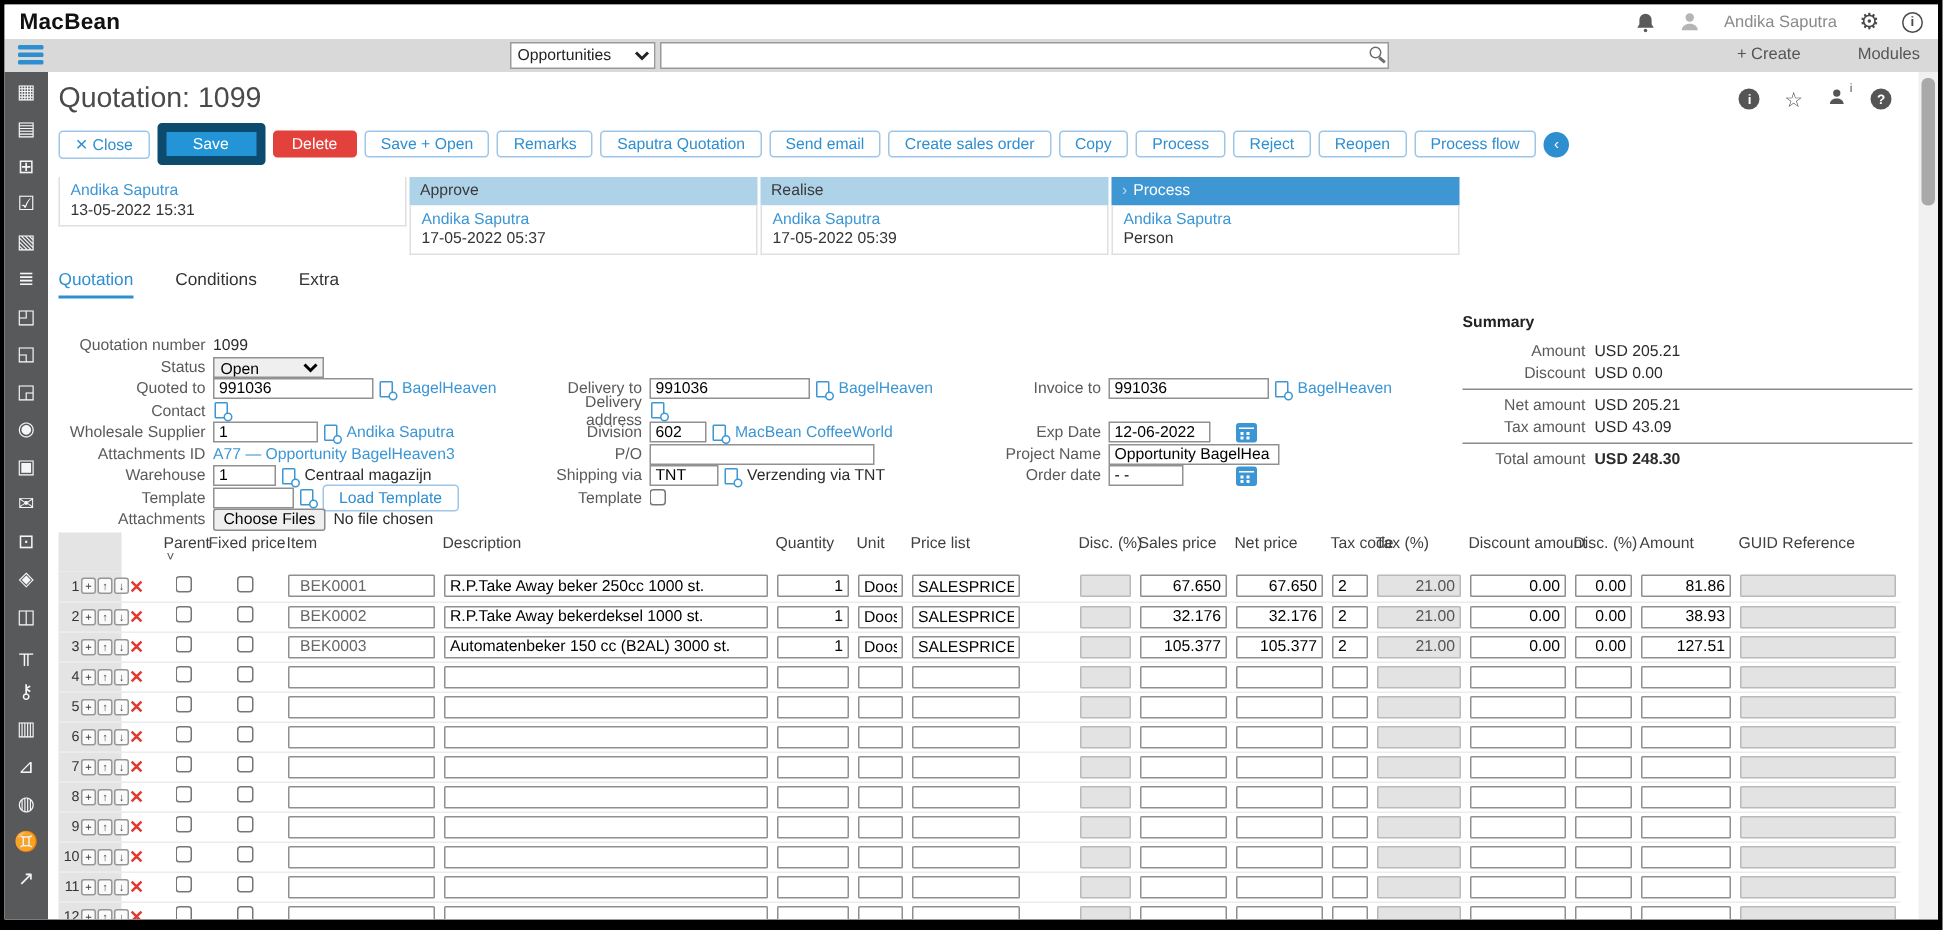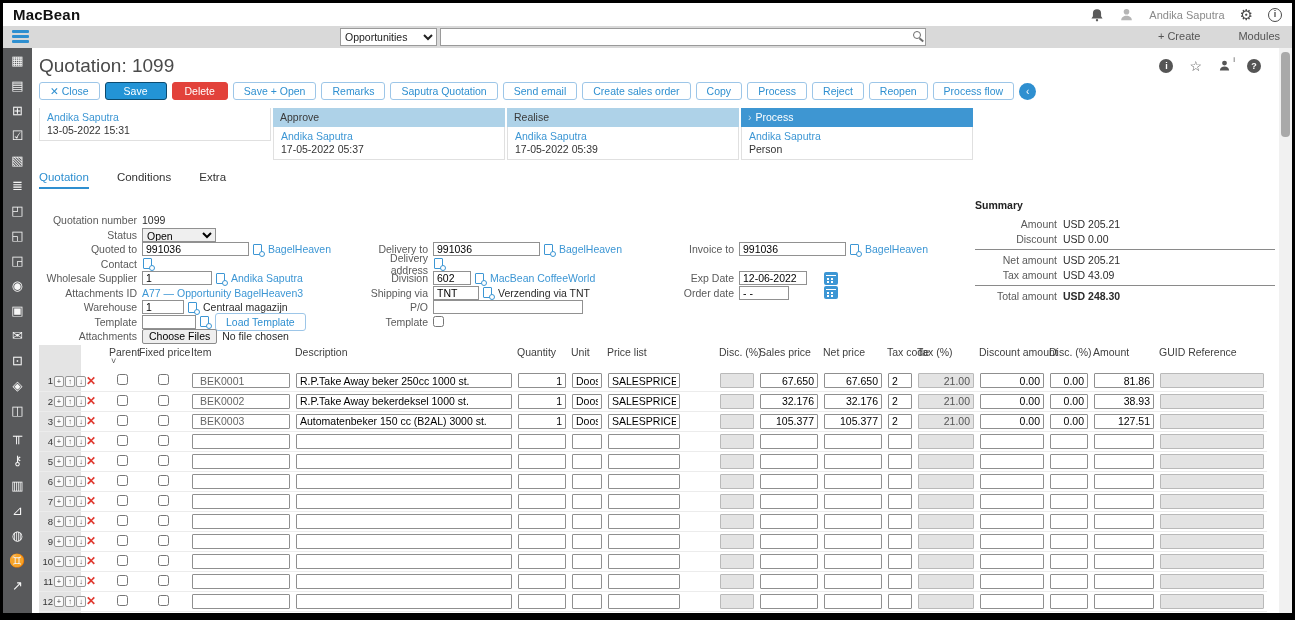--- a/index.html
+++ b/index.html
@@ -50,21 +50,21 @@
   .title-icons { margin-left:auto; display:flex; gap:16px; align-items:center; color:#555; }
   .circ-f { width:14px; height:14px; background:#555; color:#fff; border-radius:50%;
             font-size:9px; line-height:14px; text-align:center; font-weight:bold; display:inline-block; cursor:pointer; }
   .star { font-size:14px; line-height:14px; cursor:pointer; }
   .person-i { position:relative; cursor:pointer; }
   .person-i sup { position:absolute; top:-4px; right:-4px; font-size:8px; color:#555; }
 
   .toolbar { margin-top:5px; display:flex; align-items:center; }
   .btn-o { border:1px solid #9dc6e8; color:#2e8fd0; background:#fff; border-radius:3px;
            font:10.5px "Liberation Sans",sans-serif; padding:2px 10px; margin-right:5px; cursor:pointer; white-space:nowrap; }
-  .btn-save { background:#2394d6; border:1px solid #0c4a6e; color:#fff; border-radius:3px;
+  .btn-save { background:#2394d6; border:6px solid #0c4a6e; color:#fff; border-radius:3px;
               font:10.5px "Liberation Sans",sans-serif; padding:2px 18px; margin-right:5px; cursor:pointer; }
   .btn-del  { background:#e2423b; border:1px solid #e2423b; color:#fff; border-radius:3px;
               font:10.5px "Liberation Sans",sans-serif; padding:2px 12px; margin-right:5px; cursor:pointer; }
   .btn-circ { width:17px; height:17px; border-radius:50%; background:#2e8fd0; color:#fff; border:none;
               font-size:10px; line-height:15px; text-align:center; cursor:pointer; padding:0; }
 
   
   .workflow { margin-top:8px; display:flex; width:936px; }
   .stage { width:232px; margin-right:2px; }
   .stage-h { height:19px; background:#aed2e8; color:#3a3a3a; font-size:10.5px; padding:3px 7px; }
@@ -326,48 +326,52 @@
               <span class="flabel">Delivery address</span>
               <span class="icon-docsearch"></span>
             </div>
           <div class="frow">
               <span class="flabel">Division</span>
               <input class="fin" style="width: 38px;" value="602">
               <span class="icon-docsearch"></span>
               <span class="lnk">MacBean CoffeeWorld</span>
             </div>
           <div class="frow">
+              <span class="flabel">P/O</span>
+              <input class="fin" style="width: 150px;" value="">
+            </div>
+          <div class="frow">
               <span class="flabel">Shipping via</span>
               <input class="fin" style="width: 46px;" value="TNT">
               <span class="icon-docsearch"></span>
               <span class="ftext">Verzending via TNT</span>
-            </div>
-          <div class="frow">
-              <span class="flabel">P/O</span>
-              <input class="fin" style="width: 150px;" value="">
             </div>
           <div class="frow">
               <span class="flabel">Template</span>
               <input type="checkbox" class="cb" style="">
             </div>
         </div>
 
         <div class="fcol fcol-right">
           <div class="frow">
               <span class="flabel">Invoice to</span>
               <input class="fin" style="width: 107px;" value="991036">
               <span class="icon-docsearch"></span>
               <span class="lnk">BagelHeaven</span>
             </div>
           <div class="frow"></div>
           <div class="frow">
               <span class="flabel">Exp Date</span>
               <input class="fin" style="width: 68px;" value="12-06-2022">
               <span style="width:14px"></span>
               <span class="icon-cal"></span>
+            </div>
+          <div class="frow">
+              <span class="flabel">Project Name</span>
+              <input class="fin" style="width: 114px;" value="Opportunity BagelHea">
             </div>
           <div class="frow">
               <span class="flabel">Order date</span>
               <input class="fin" style="width: 50px;" value="- -">
               <span style="width:32px"></span>
               <span class="icon-cal"></span>
             </div>
         </div>
 
         <div class="summary">

